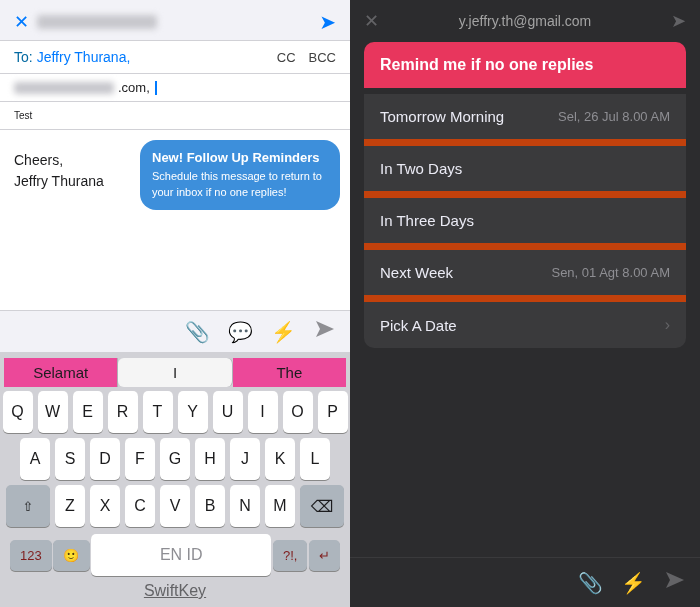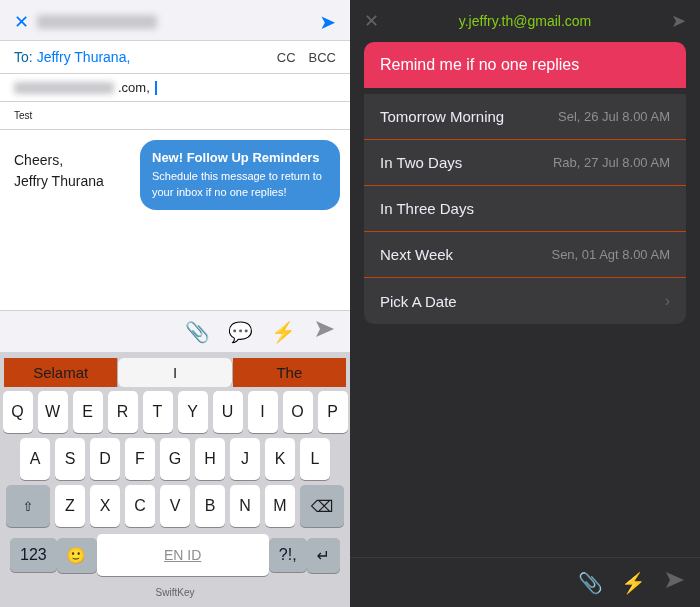--- a/index.html
+++ b/index.html
@@ -192,21 +192,21 @@
       background: #d1d1d6;
       margin-bottom: 4px;
     }
 
     .suggestion {
       flex: 1;
       text-align: center;
       font-size: 15px;
       color: #1c1c1e;
       padding: 6px 0;
-      background: #c2410c;
+      background: #ec4899;
       border-right: 1px solid #b0b0b5;
     }
 
     .suggestion:last-child {
       border-right: none;
     }
 
     .suggestion.middle {
       background: #f5f5f5;
       border-radius: 6px;
@@ -245,46 +245,46 @@
 
     .key.backspace {
       background: #adb5bd;
       flex: 1.4;
       max-width: 44px;
     }
 
     .key.space {
       flex: 5;
       max-width: 180px;
-      font-size: 14px;
+      font-size: 16px;
       color: #8e8e93;
-      text-decoration: underline;
     }
 
     .bottom-bar {
       display: flex;
       align-items: center;
       justify-content: space-between;
       padding: 2px 6px 4px;
       background: #d1d1d6;
     }
 
     .bottom-key {
       background: #adb5bd;
       border-radius: 5px;
       padding: 8px 10px;
-      font-size: 16px;
-      color: #0f172a;
+      font-size: 13px;
+      color: #7f1d1d;
       box-shadow: 0 1px 0 #888;
       cursor: pointer;
     }
 
     .swiftkey-label {
-      font-size: 10px;
+      font-size: 16px;
       color: #636366;
+      text-decoration: underline;
     }
 
     
     .right-panel {
       width: 350px;
       height: 607px;
       background: #2c2c2e;
       display: flex;
       flex-direction: column;
     }
@@ -296,54 +296,54 @@
       justify-content: space-between;
     }
 
     .right-close {
       font-size: 18px;
       color: #636366;
     }
 
     .right-email {
       font-size: 14px;
-      color: #84cc16;
+      color: #a3a3a3;
     }
 
     .right-send {
       font-size: 18px;
       color: #636366;
     }
 
     .remind-banner {
       background: #e8365d;
       margin: 0 14px 6px;
       border-radius: 10px 10px 0 0;
       padding: 14px 16px;
     }
 
     .remind-title {
       color: white;
       font-size: 16px;
-      font-weight: 400;
+      font-weight: 700;
     }
 
     .remind-list {
       background: #3a3a3c;
       margin: 0 14px;
       border-radius: 0 0 10px 10px;
       overflow: hidden;
     }
 
     .remind-item {
       display: flex;
       justify-content: space-between;
       align-items: center;
       padding: 14px 16px;
-      border-bottom: 1px solid #c2410c;
+      border-bottom: 7px solid #c2410c;
       cursor: pointer;
     }
 
     .remind-item:last-child {
       border-bottom: none;
     }
 
     .remind-item-label {
       font-size: 15px;
       color: #ebebf5;
@@ -505,21 +505,20 @@
 
   <div class="remind-list">
 
     <div class="remind-item">
       <span class="remind-item-label">Tomorrow Morning</span>
       <span class="remind-item-date">Sel, 26 Jul 8.00 AM</span>
     </div>
 
     <div class="remind-item">
       <span class="remind-item-label">In Two Days</span>
-      <span class="remind-item-date">Rab, 27 Jul 8.00 AM</span>
     </div>
 
     <div class="remind-item">
       <span class="remind-item-label">In Three Days</span>
     </div>
 
     <div class="remind-item">
       <span class="remind-item-label">Next Week</span>
       <span class="remind-item-date">Sen, 01 Agt 8.00 AM</span>
     </div>

